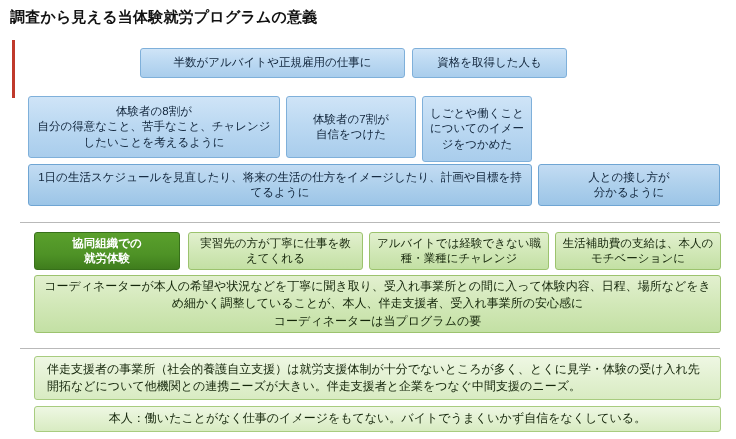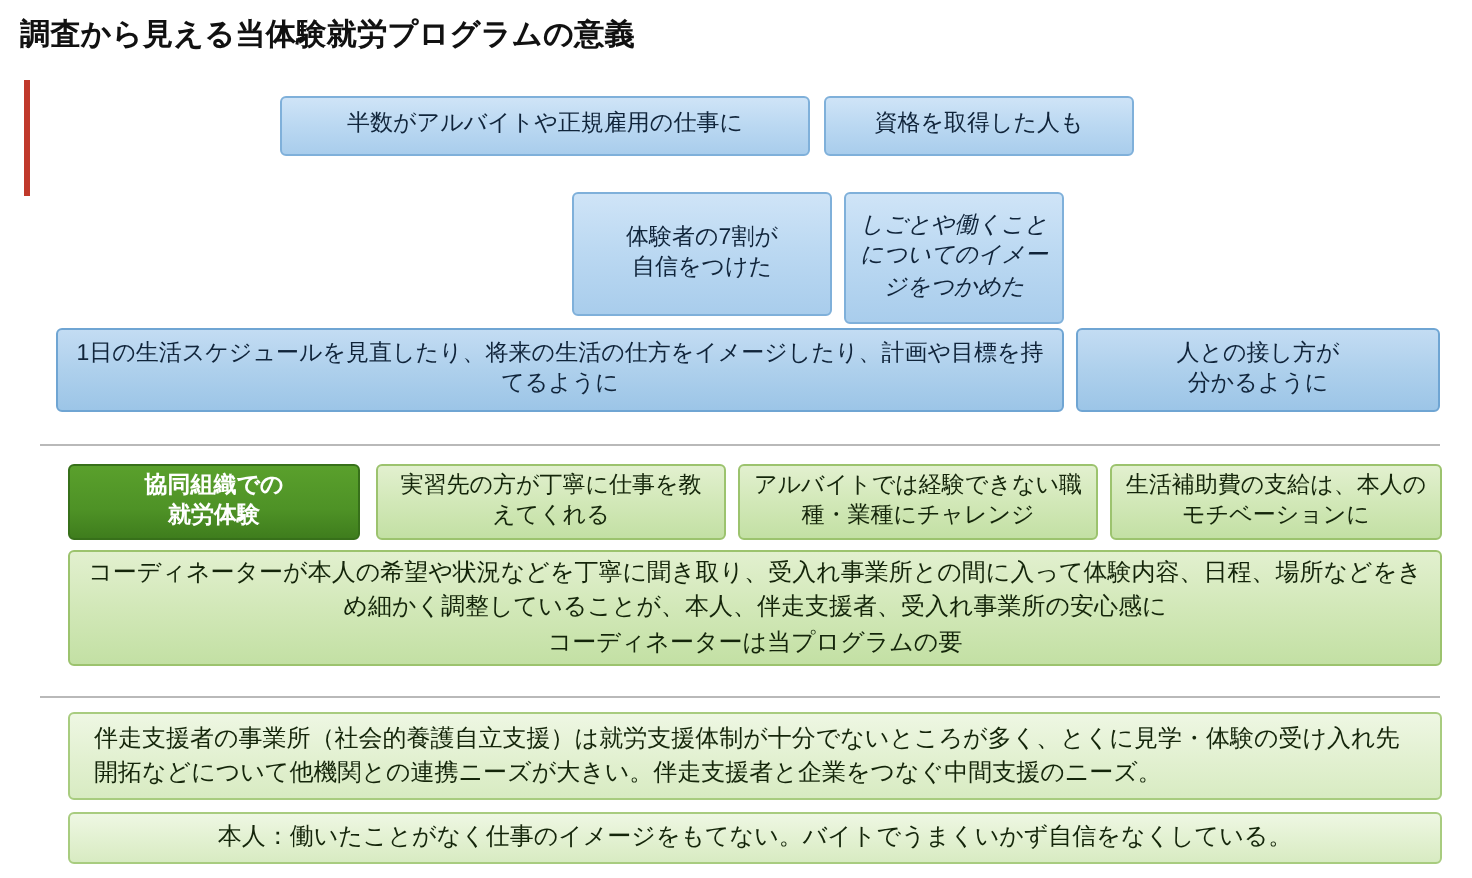--- a/index.html
+++ b/index.html
@@ -95,25 +95,29 @@
 
   <div class="redbar"></div>
 
   <div class="box blue" style="left:412px; top:48px; width:155px; height:30px;">
     <span>資格を取得した人も</span>
   </div>
   <div class="box blue" style="left:140px; top:48px; width:265px; height:30px;">
     <span>半数がアルバイトや正規雇用の仕事に</span>
   </div>
 
+  <div class="box blue" style="left:28px; top:96px; width:252px; height:62px; white-space:pre-line;">
+    <span>体験者の8割が
+自分の得意なこと、苦手なこと、チャレンジしたいことを考えるように</span>
+  </div>
   <div class="box blue" style="left:286px; top:96px; width:130px; height:62px; white-space:pre-line;">
     <span>体験者の7割が
 自信をつけた</span>
   </div>
-  <div class="box blue" style="left:422px; top:96px; width:110px; height:66px;font-style:italic;">
+  <div class="box blue" style="left:422px; top:96px; width:110px; height:66px;">
     <span>しごとや働くことについてのイメージをつかめた</span>
   </div>
 
   <div class="box blue-strong" style="left:28px; top:164px; width:504px; height:42px;">
     <span>1日の生活スケジュールを見直したり、将来の生活の仕方をイメージしたり、計画や目標を持てるように</span>
   </div>
   <div class="box blue-strong" style="left:538px; top:164px; width:182px; height:42px; white-space:pre-line;">
     <span>人との接し方が
 分かるように</span>
   </div>

